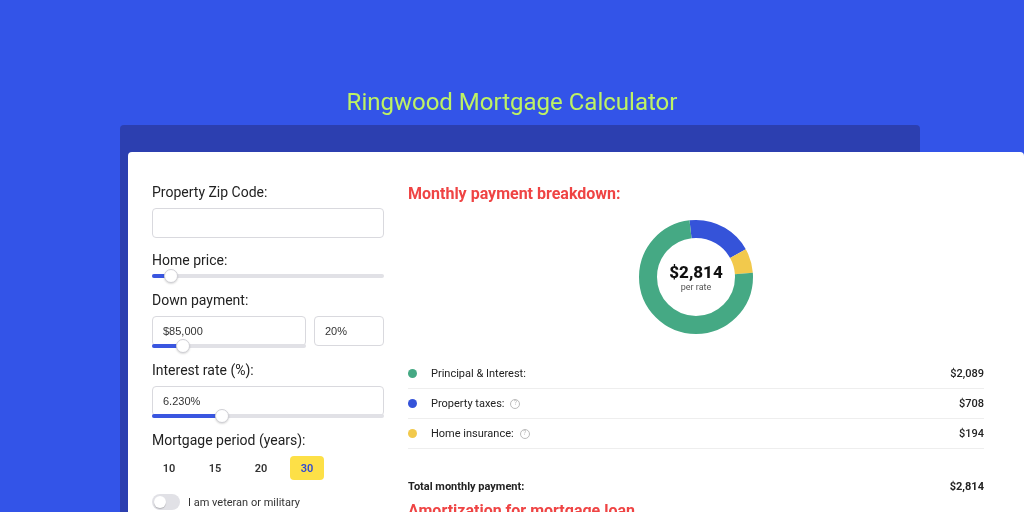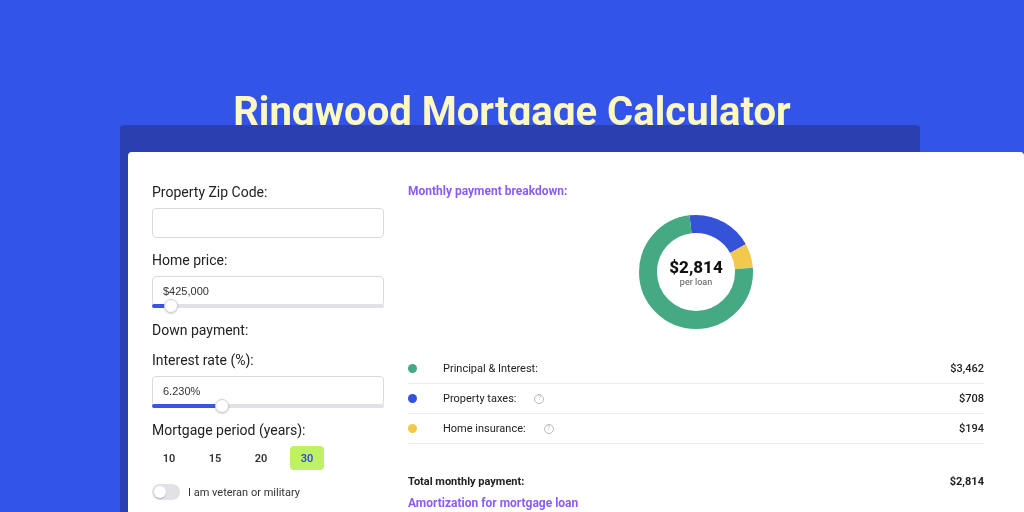--- a/index.html
+++ b/index.html
@@ -1,52 +1,52 @@
 <!DOCTYPE html>
 <html><head>
 <meta charset="utf-8">
 <style>
   * { box-sizing: border-box; margin: 0; padding: 0; }
   html, body { width: 1024px; height: 512px; overflow: hidden; font-family: -apple-system, BlinkMacSystemFont, "Segoe UI", Roboto, Helvetica, Arial, sans-serif; }
   .stage { width: 1024px; height: 512px; background: #3354e8; position: relative; }
-  .title { position: absolute; top: 88px; left: 0; right: 0; text-align: center; color: #fef9c3; font-size: 40px; font-weight: 700; }
+  .title { position: absolute; top: 88px; left: 0; right: 0; text-align: center; color: #bef264; font-size: 24px; font-weight: 400; }
   .card-shadow { position: absolute; top: 125px; left: 120px; width: 800px; height: 400px; background: #2c3fb0; border-radius: 4px; }
   .card { position: absolute; top: 152px; left: 128px; right: 0; width: 896px; height: 400px; background: #ffffff; border-radius: 4px; overflow: hidden; }
   .card-inner { display: flex; width: 100%; height: 100%; }
   .left { width: 280px; padding: 32px 24px 0 24px; }
   .right { flex: 1; padding: 32px 40px 0 0; }
   .field-label { font-size: 14px; color: #222; margin-bottom: 8px; }
   .input { width: 100%; height: 30px; border: 1px solid #d9d9de; border-radius: 4px; background: #fff; font-size: 11px; padding: 0 10px; color: #333; }
   .input::placeholder{color:#999;}
   .field { margin-bottom: 14px; position: relative; }
   .slider-track { position: relative; height: 4px; background: #3a56e0; border-radius: 2px; margin-top: -2px; }
   .slider-track.pale{ background:#e1e1e6; }
   .slider-track .fill{ position:absolute; left:0; top:0; bottom:0; background:#3a56e0; border-radius:2px;}
   .slider-thumb { position: absolute; top: 50%; transform: translate(-50%,-50%); width: 14px; height: 14px; background: #fff; border: 1px solid #d0d0d5; border-radius: 50%; box-shadow: 0 1px 2px rgba(0,0,0,0.15); }
   .row { display: flex; gap: 8px; }
   .row .col { flex: 1; }
   .row .col.narrow{ flex:0 0 70px; }
   .seg { display: flex; gap: 12px; align-items: flex-end; }
   .seg .opt { width: 34px; height: 24px; display: flex; align-items: center; justify-content: center; font-size: 11px; color: #333; border-radius: 4px; font-weight:600; cursor:pointer;}
-  .seg .opt.active { background: #bef264; color: #2f49d4; }
+  .seg .opt.active { background: #fde047; color: #2f49d4; }
   .toggle-row { display: flex; align-items: center; gap: 8px; margin-top: 10px; }
   .toggle { width: 28px; height: 16px; background: #e1e1e6; border-radius: 999px; position: relative; cursor:pointer;}
   .toggle .knob { position: absolute; left: 2px; top: 2px; width: 12px; height: 12px; background: #fff; border-radius: 50%; box-shadow: 0 1px 1px rgba(0,0,0,0.2); }
-  .section-title { font-size: 12px; font-weight: 700; color: #8b5cf6; margin-bottom: 10px; }
+  .section-title { font-size: 16px; font-weight: 700; color: #ef4444; margin-bottom: 10px; }
   .chart-wrap { display: flex; justify-content: center; margin: 10px 0 18px 0; }
   .donut { position: relative; width: 128px; height: 128px; }
   .donut svg { transform: rotate(-90deg); }
   .donut-center { position: absolute; inset: 0; display: flex; flex-direction: column; align-items: center; justify-content: center; }
   .donut-center .amt { font-size: 17px; font-weight: 800; color: #111; }
   .donut-center .sub { font-size: 9px; color: #555; }
   .legend { margin-top: 6px; }
   .legend-row { display: flex; align-items: center; font-size: 11px; color: #222; padding: 8px 0; border-bottom: 1px solid #eee; }
   .legend-row.total{ border-bottom:none; font-weight:700;margin-top:23px;}
   .dot { width: 9px; height: 9px; border-radius: 50%; margin-right: 8px; flex:0 0 auto;}
-  .legend-row .lbl{ display:flex; align-items:center; gap:18px;}
+  .legend-row .lbl{ display:flex; align-items:center; gap:6px;}
   .legend-row .val { margin-left: auto; font-weight: 500; }
   .legend-row.total .val{ font-weight:700;}
   .help-icon{ width:10px; height:10px; border:1px solid #bbb; border-radius:50%; color:#bbb; font-size:7px; display:inline-flex; align-items:center; justify-content:center; line-height:1; }
   .amort { }
 </style>
 </head>
 <body>
 
 <div class="stage">
   <div class="title">Ringwood Mortgage Calculator</div>
@@ -55,29 +55,40 @@
     <div class="card-inner">
       <div class="left">
 
         <div class="field">
           <div class="field-label">Property Zip Code:</div>
           <input class="input" value="" style="">
         </div>
 
         <div class="field">
           <div class="field-label">Home price:</div>
-          <input class="input" value="$425,000" style="">
           <div class="slider-track pale">
             <div class="fill" id="hp-fill" style="width: 8%;"></div>
             <div class="slider-thumb" id="hp-thumb" style="left: 8%;"></div>
           </div>
         </div>
 
         <div class="field">
           <div class="field-label">Down payment:</div>
+          <div class="row">
+            <div class="col">
+              <input class="input" value="$85,000" style="">
+              <div class="slider-track pale">
+                <div class="fill" id="dp-fill" style="width: 20%;"></div>
+                <div class="slider-thumb" id="dp-thumb" style="left: 20%;"></div>
+              </div>
+            </div>
+            <div class="col narrow">
+              <input class="input" value="20%" style="">
+            </div>
+          </div>
         </div>
 
         <div class="field">
           <div class="field-label">Interest rate (%):</div>
           <input class="input" value="6.230%" style="">
           <div class="slider-track pale">
             <div class="fill" id="ir-fill" style="width: 30%;"></div>
             <div class="slider-thumb" id="ir-thumb" style="left: 30%;"></div>
           </div>
         </div>
@@ -106,32 +117,32 @@
 
         <div class="chart-wrap">
           <div class="donut">
             <svg width="128" height="128" viewBox="0 0 128 128" id="donut-svg">
                 <circle cx="64" cy="64" r="48" fill="none" stroke="#3553d9" stroke-width="18" stroke-dasharray="56.91038632174602 244.68250842287412" stroke-dashoffset="6.031857894892403"></circle>
                 <circle cx="64" cy="64" r="48" fill="none" stroke="#f2c94c" stroke-width="18" stroke-dasharray="20.792118543161443 280.8007762014587" stroke-dashoffset="-50.87852842685361"></circle>
                 <circle cx="64" cy="64" r="48" fill="none" stroke="#45a984" stroke-width="18" stroke-dasharray="223.8903898797127 77.70250486490744" stroke-dashoffset="-71.67064697001506"></circle>
               </svg>
             <div class="donut-center">
               <div class="amt">$2,814</div>
-              <div class="sub">per loan</div>
+              <div class="sub">per rate</div>
             </div>
           </div>
         </div>
 
         <div class="legend" id="legend">
             <div class="legend-row">
               <div class="lbl">
                 <span class="dot" style="background: rgb(69, 169, 132);"></span>
                 <span>Principal &amp; Interest:</span>
               </div>
-              <span class="val">$3,462</span>
+              <span class="val">$2,089</span>
             </div>
             <div class="legend-row">
               <div class="lbl">
                 <span class="dot" style="background: rgb(53, 83, 217);"></span>
                 <span>Property taxes:</span>
                 <span class="help-icon">?</span>
               </div>
               <span class="val">$708</span>
             </div>
             <div class="legend-row">

